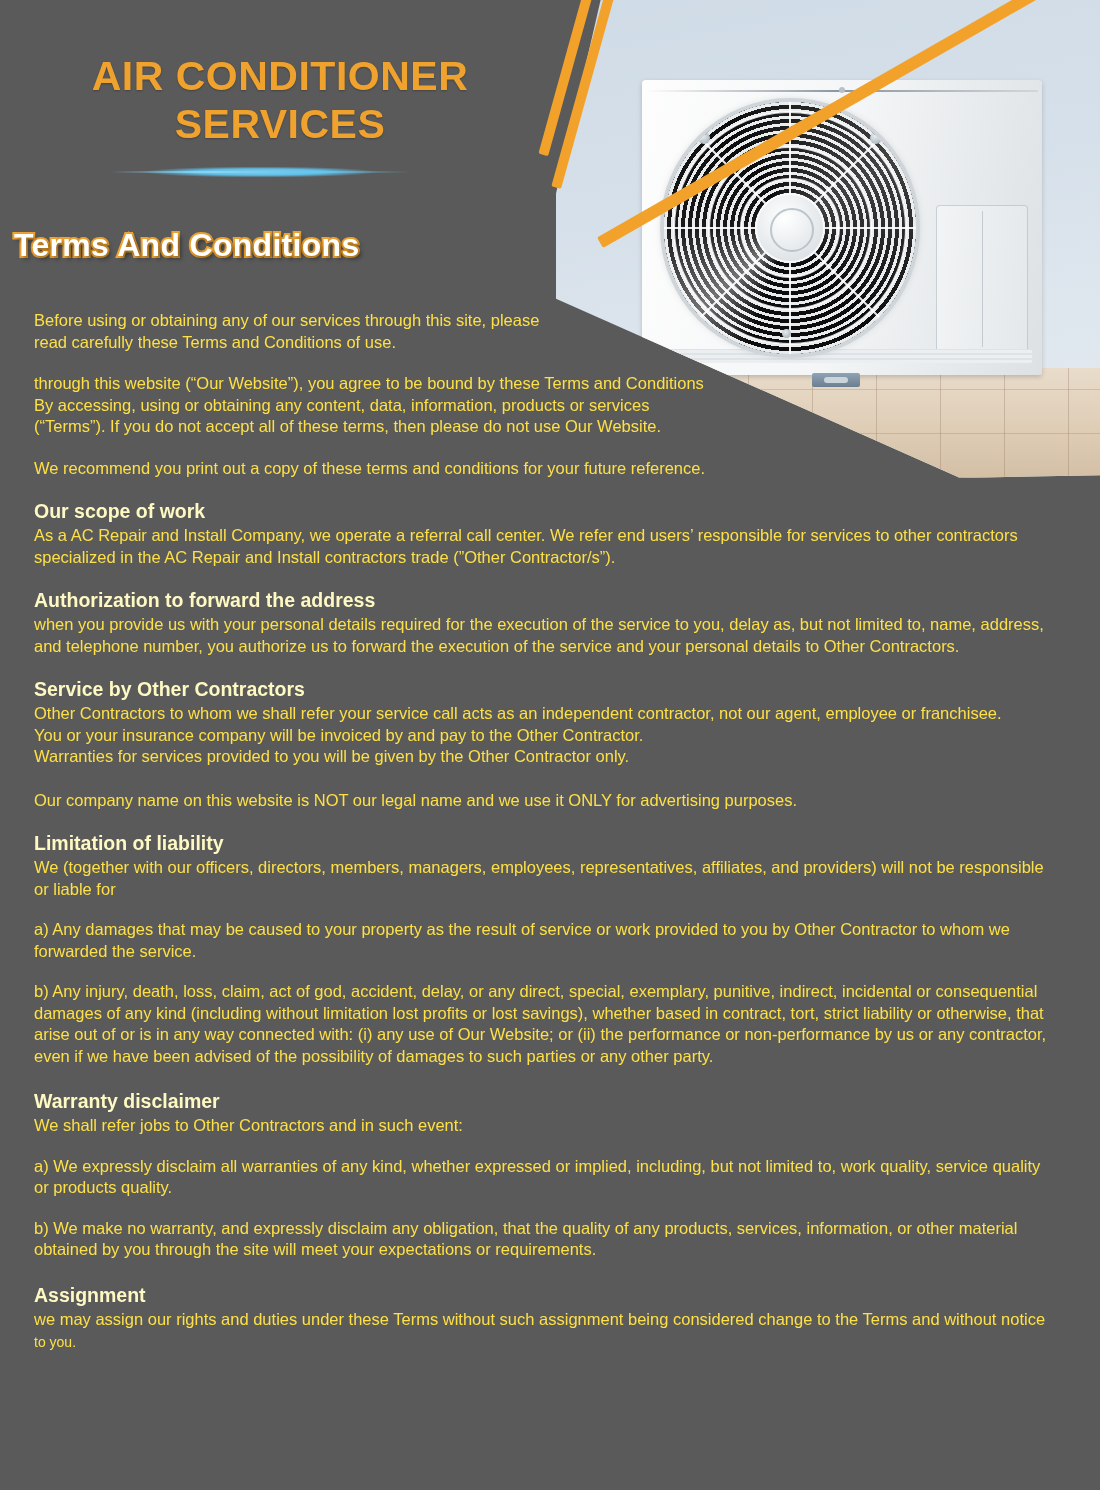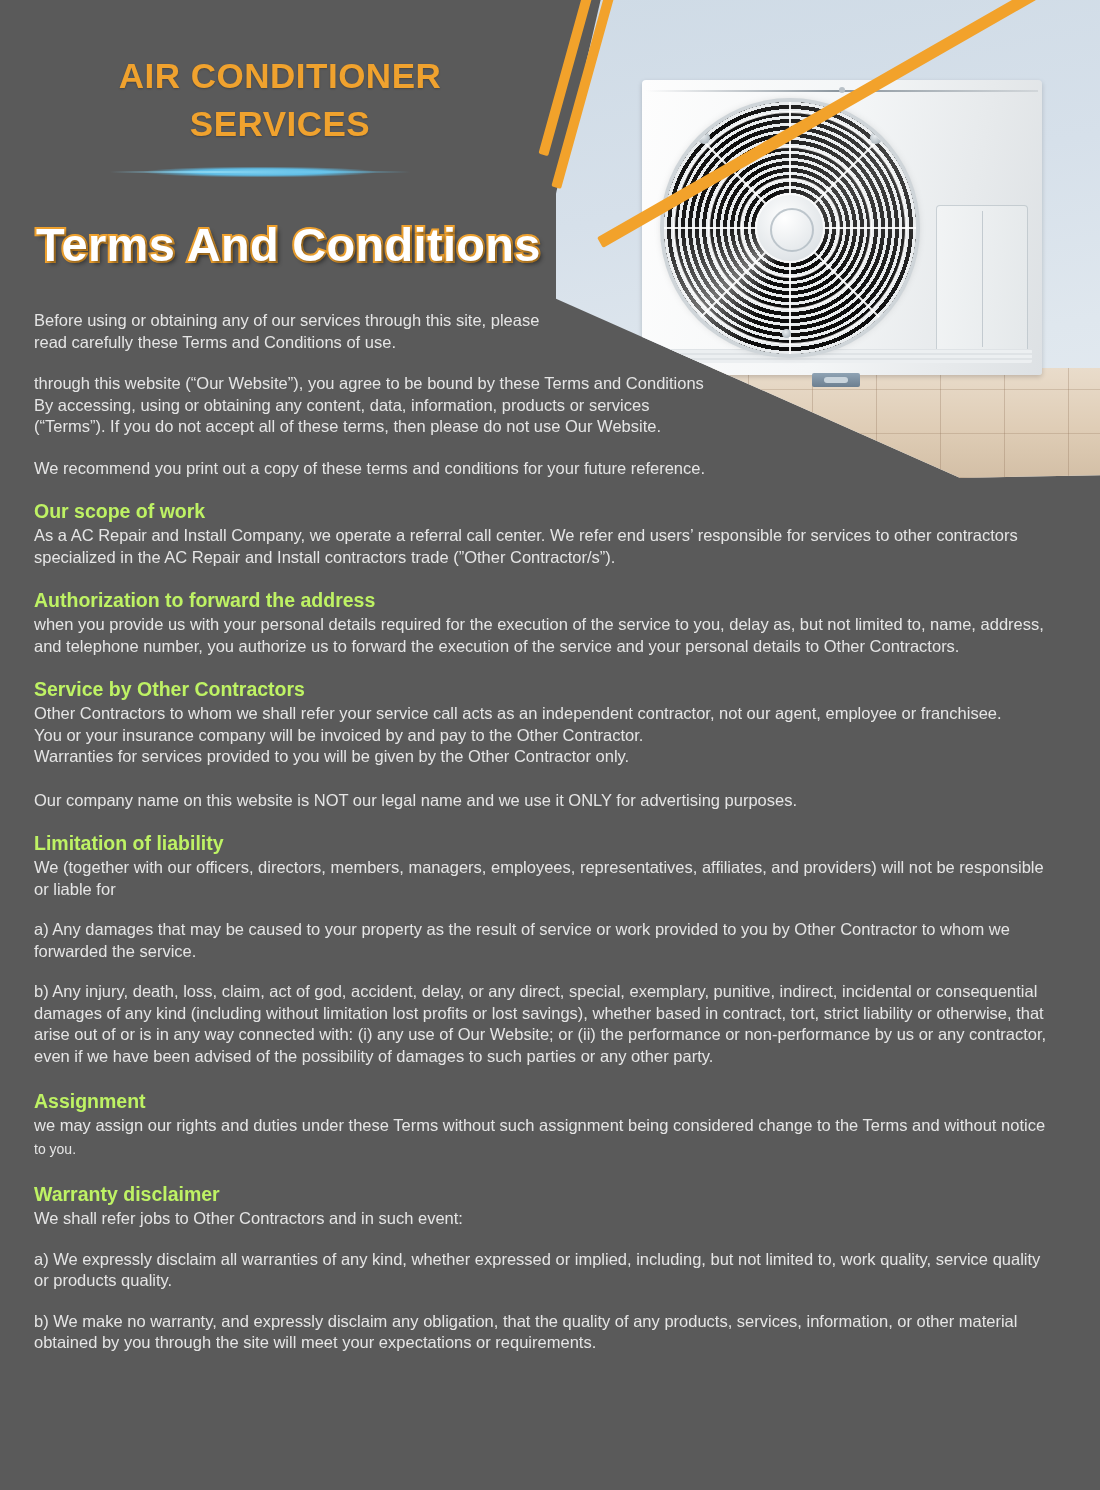--- a/index.html
+++ b/index.html
@@ -140,62 +140,62 @@
     left:603px; top:248px; width:12px; height:500px;
     transform:rotate(-119.8deg); transform-origin:top left;
   }
 
   
   .brand-title{
     position:absolute;left:0;top:52px;width:560px;
     text-align:center;
     color:#f0a22e;
     font-weight:bold;
-    font-size:35px;
+    font-size:41px;
     line-height:48px;
     letter-spacing:.5px;
     text-shadow:0 1px 2px rgba(0,0,0,.25);
   }
   .brand-underline{
     position:absolute;left:110px;top:166px;width:300px;height:12px;
     background:radial-gradient(ellipse 150px 7px at 50% 50%, #7fd0ef 0%, #5fbde6 45%, rgba(90,190,230,.0) 78%);
   }
   .brand-underline:after{
     content:"";position:absolute;left:0;right:0;top:5px;height:2px;
     background:linear-gradient(90deg,rgba(127,208,239,0),#8ad6f2 35%,#6cc6ec 60%,rgba(127,208,239,0));
   }
 
   .doc-title{
-    position:absolute;left:36px;top:215px;
-    font-size:47px;
+    position:absolute;left:14px;top:215px;
+    font-size:32px;
     font-weight:bold;
     line-height:60px;
     color:#ffffff;
     letter-spacing:.3px;
     -webkit-text-stroke:4px #f0a22e;
     paint-order:stroke fill;
     text-shadow:3px 3px 4px rgba(0,0,0,.45);
   }
 
   
   .body-wrap{
     position:absolute;
     left:34px; top:310px; width:1020px;
   }
   .para{
-    color:#e5e5e5;
+    color:#fde047;
     font-size:16.5px;
     line-height:21.5px;
     margin:0 0 20px 0;
   }
   .para.intro{width:800px;}
   .para.tight{margin-bottom:0;}
   .para.gap-sm{margin-bottom:19px;}
   .sec-head{
-    color:#bef264;
+    color:#fef9c3;
     font-size:19.5px;
     font-weight:bold;
     margin:0 0 2px 0;
     line-height:24px;
   }
   .section{margin-bottom:20px;}
   .small-run{font-size:14px;}
   .nbr{display:block;}
 </style>
 </head>
@@ -278,25 +278,25 @@
     <p class="para" style="margin-top:22px;">Our company name on this website is NOT our legal name and we use it ONLY for advertising purposes.</p>
 
     <div class="section">
       <div class="sec-head">Limitation of liability</div>
       <p class="para gap-sm">We (together with our officers, directors, members, managers, employees, representatives, affiliates, and providers) will not be responsible or liable for</p>
       <p class="para gap-sm">a) Any damages that may be caused to your property as the result of service or work provided to you by Other Contractor to whom we forwarded the service.</p>
       <p class="para tight">b) Any injury, death, loss, claim, act of god, accident, delay, or any direct, special, exemplary, punitive, indirect, incidental or consequential damages of any kind (including without limitation lost profits or lost savings), whether based in contract, tort, strict liability or otherwise, that arise out of or is in any way connected with: (i) any use of Our Website; or (ii) the performance or non-performance by us or any contractor, even if we have been advised of the possibility of damages to such parties or any other party.</p>
     </div>
 
     <div class="section" style="margin-top:22px;">
-      <div class="sec-head">Assignment</div>
-      <p class="para tight"><span>we may assign our rights and duties under these Terms without such assignment being considered change to the Terms and without notice</span><span class="small-run"> to you.</span></p>
-    </div>
-
-    <div class="section" style="margin-top:22px;">
       <div class="sec-head">Warranty disclaimer</div>
       <p class="para gap-sm">We shall refer jobs to Other Contractors and in such event:</p>
       <p class="para gap-sm">a) We expressly disclaim all warranties of any kind, whether expressed or implied, including, but not limited to, work quality, service quality or products quality.</p>
       <p class="para tight">b) We make no warranty, and expressly disclaim any obligation, that the quality of any products, services, information, or other material obtained by you through the site will meet your expectations or requirements.</p>
     </div>
 
+    <div class="section" style="margin-top:22px;">
+      <div class="sec-head">Assignment</div>
+      <p class="para tight"><span>we may assign our rights and duties under these Terms without such assignment being considered change to the Terms and without notice</span><span class="small-run"> to you.</span></p>
+    </div>
+
   </div>
 </div>
 
 </body></html>

